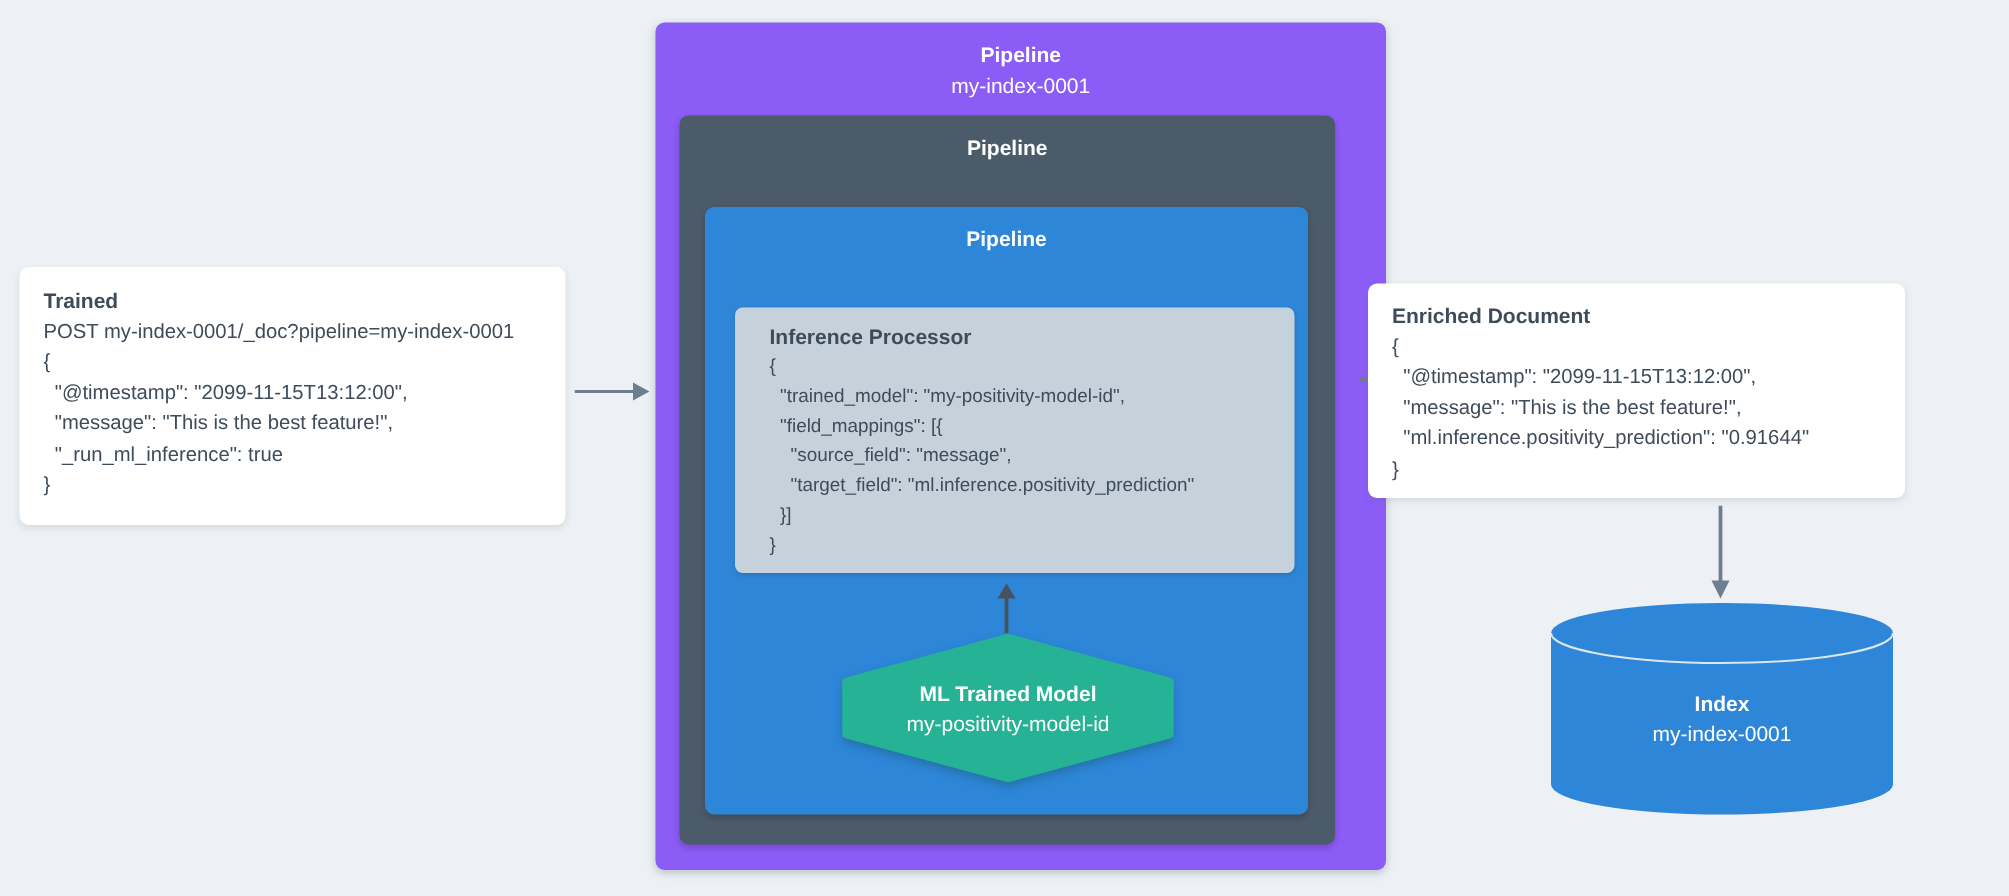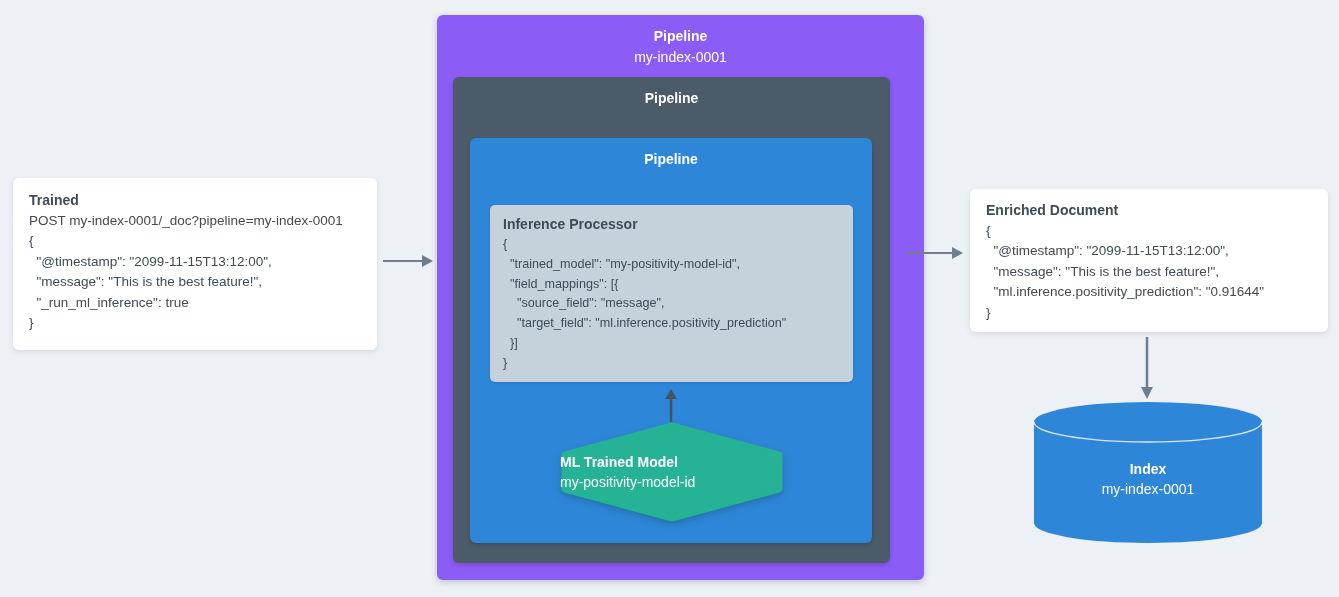--- a/index.html
+++ b/index.html
@@ -20,21 +20,21 @@
     border-radius:6px;
     box-shadow:0 2px 5px rgba(100,116,130,0.18);
     padding:12px 16px;
     color:#3e4c5a;
     font-size:13.5px;
     line-height:20.5px;
   }
   .card .card-title { font-weight:bold; font-size:14px; }
   .code-line { white-space:pre; }
   #document-card { left:13px; top:178px; width:332px; height:148px; }
-  #enriched-card { left:970px; top:189px; width:326px; height:120px; padding-top:11px; }
+  #enriched-card { left:912px; top:189px; width:326px; height:120px; padding-top:11px; }
 
   
   .pipebox { position:absolute; border-radius:6px; }
   .pipebox .pipe-head {
     text-align:center; color:#ffffff;
     padding-top:11px; line-height:21px; font-size:14px;
   }
   .pipe-label { font-weight:bold; }
   #outer-box {
     left:437px; top:15px; width:487px; height:565px;
@@ -49,36 +49,36 @@
   #inference-box {
     left:17px; top:61px; width:402px; height:405px;
     background:#2e86d9;
     box-shadow:0 2px 4px rgba(0,0,0,0.18);
   }
   #processor-box {
     position:absolute;
     left:20px; top:67px; width:337px; height:160px;
     background:#c6d2db;
     border-radius:5px;
-    padding:9px 13px 8px 13px;
+    padding:9px 13px 8px 23px;
     color:#3e4c5a;
     box-shadow:0 1px 3px rgba(0,0,0,0.15);
   }
   #processor-box .card-title { font-weight:bold; font-size:14px; line-height:21px; }
   #processor-box .code-line { font-size:12.6px; line-height:19.8px; }
 
   
   #model-hex {
     position:absolute; left:90px; top:284px; width:224px; height:100px;
     filter:drop-shadow(0 3px 3px rgba(10,70,55,0.30));
   }
   #model-hex svg { position:absolute; inset:0; }
   #model-hex .hex-text {
     position:absolute; inset:0;
-    display:flex; flex-direction:column; align-items:flex-start; justify-content:center;
+    display:flex; flex-direction:column; align-items:center; justify-content:center;
     color:#ffffff; font-size:14px; line-height:20px;
   }
   #model-hex .hex-title { font-weight:bold; }
 
   
   .arrow { position:absolute; }
 
   
   #index-cylinder { position:absolute; left:1033px; top:401px; width:230px; height:143px;text-align:right; }
   #index-cylinder svg { position:absolute; inset:0; }

